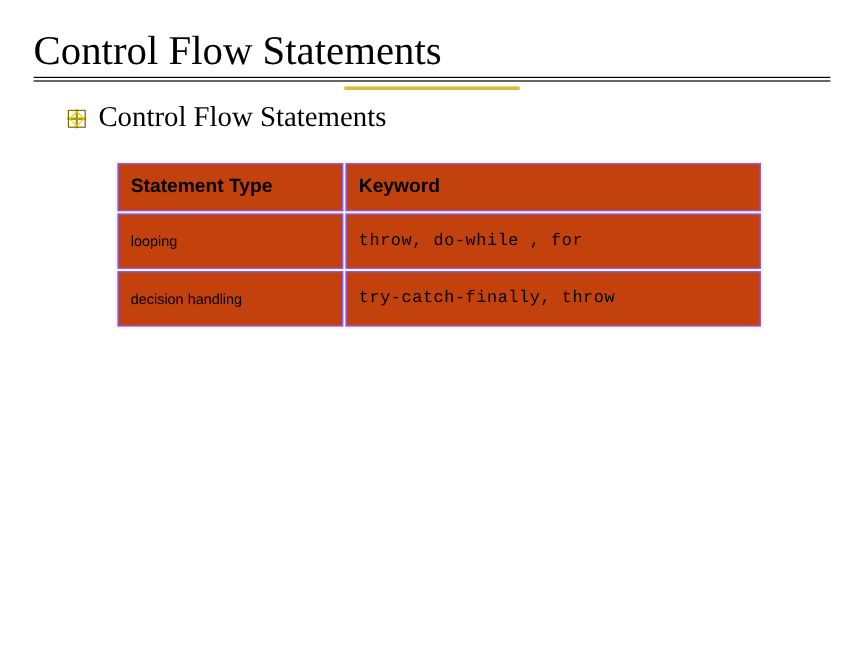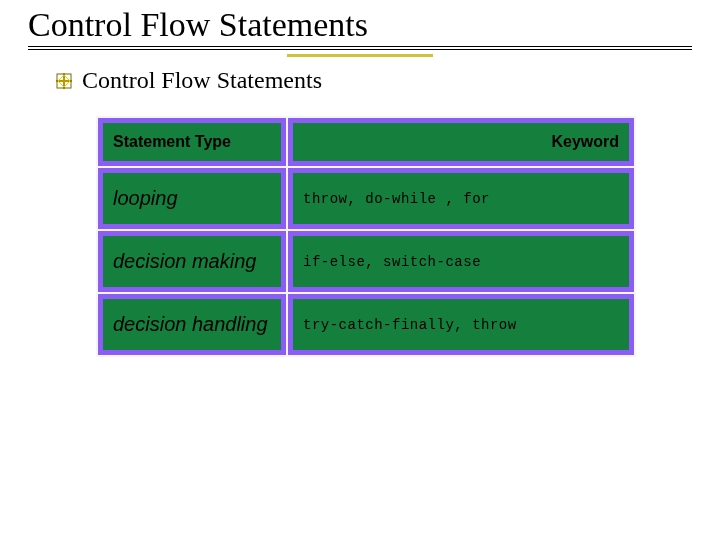--- a/index.html
+++ b/index.html
@@ -8,21 +8,21 @@
       box-sizing: border-box;
     }
     body {
       width: 720px;
       height: 540px;
       background: #ffffff;
       font-family: "Times New Roman", serif;
       overflow: hidden;
     }
     .slide {
-      padding: 6px 28px;
+      padding: 24px 28px;
     }
     .title {
       font-size: 34px;
       font-weight: normal;
       color: #000;
       margin-bottom: 2px;
     }
     .underline-double {
       border-top: 1px solid #000;
       border-bottom: 1px solid #000;
@@ -57,43 +57,42 @@
       margin-left: 68px;
       width: 540px;
     }
     table {
       border-collapse: separate;
       border-spacing: 2px;
       width: 100%;
       background: #f5f5f5;
     }
     th, td {
-      border: 5px solid #8b5cf6;
-      background: #15803d;
+      border: 1px solid #8b5cf6;
+      background: #c2410c;
       vertical-align: middle;
     }
     th {
       font-family: Arial, Helvetica, sans-serif;
       font-weight: bold;
       font-size: 16px;
       padding: 10px 10px;
     }
     th.col-type {
       text-align: left;
       width: 188px;
     }
     th.col-keyword {
-      text-align: right;
+      text-align: left;
     }
     td.type-cell {
       font-family: Arial, Helvetica, sans-serif;
-      font-size: 20px;
+      font-size: 12px;
       padding: 14px 10px;
       text-align: left;
-      font-style: italic;
     }
     td.keyword-cell {
       font-family: "Courier New", Courier, monospace;
       font-size: 14px;
       padding: 14px 10px;
       text-align: left;
       letter-spacing: 0.5px;
     }
   </style>
 </head>
@@ -123,23 +122,19 @@
           <th class="col-type">Statement Type</th>
           <th class="col-keyword">Keyword</th>
         </tr>
       </thead>
       <tbody>
         <tr>
           <td class="type-cell">looping</td>
           <td class="keyword-cell">throw, do-while , for</td>
         </tr>
         <tr>
-          <td class="type-cell">decision making</td>
-          <td class="keyword-cell">if-else, switch-case</td>
-        </tr>
-        <tr>
           <td class="type-cell">decision handling</td>
           <td class="keyword-cell">try-catch-finally, throw</td>
         </tr>
       </tbody>
     </table>
   </div>
 </div>
 
 </body></html>

